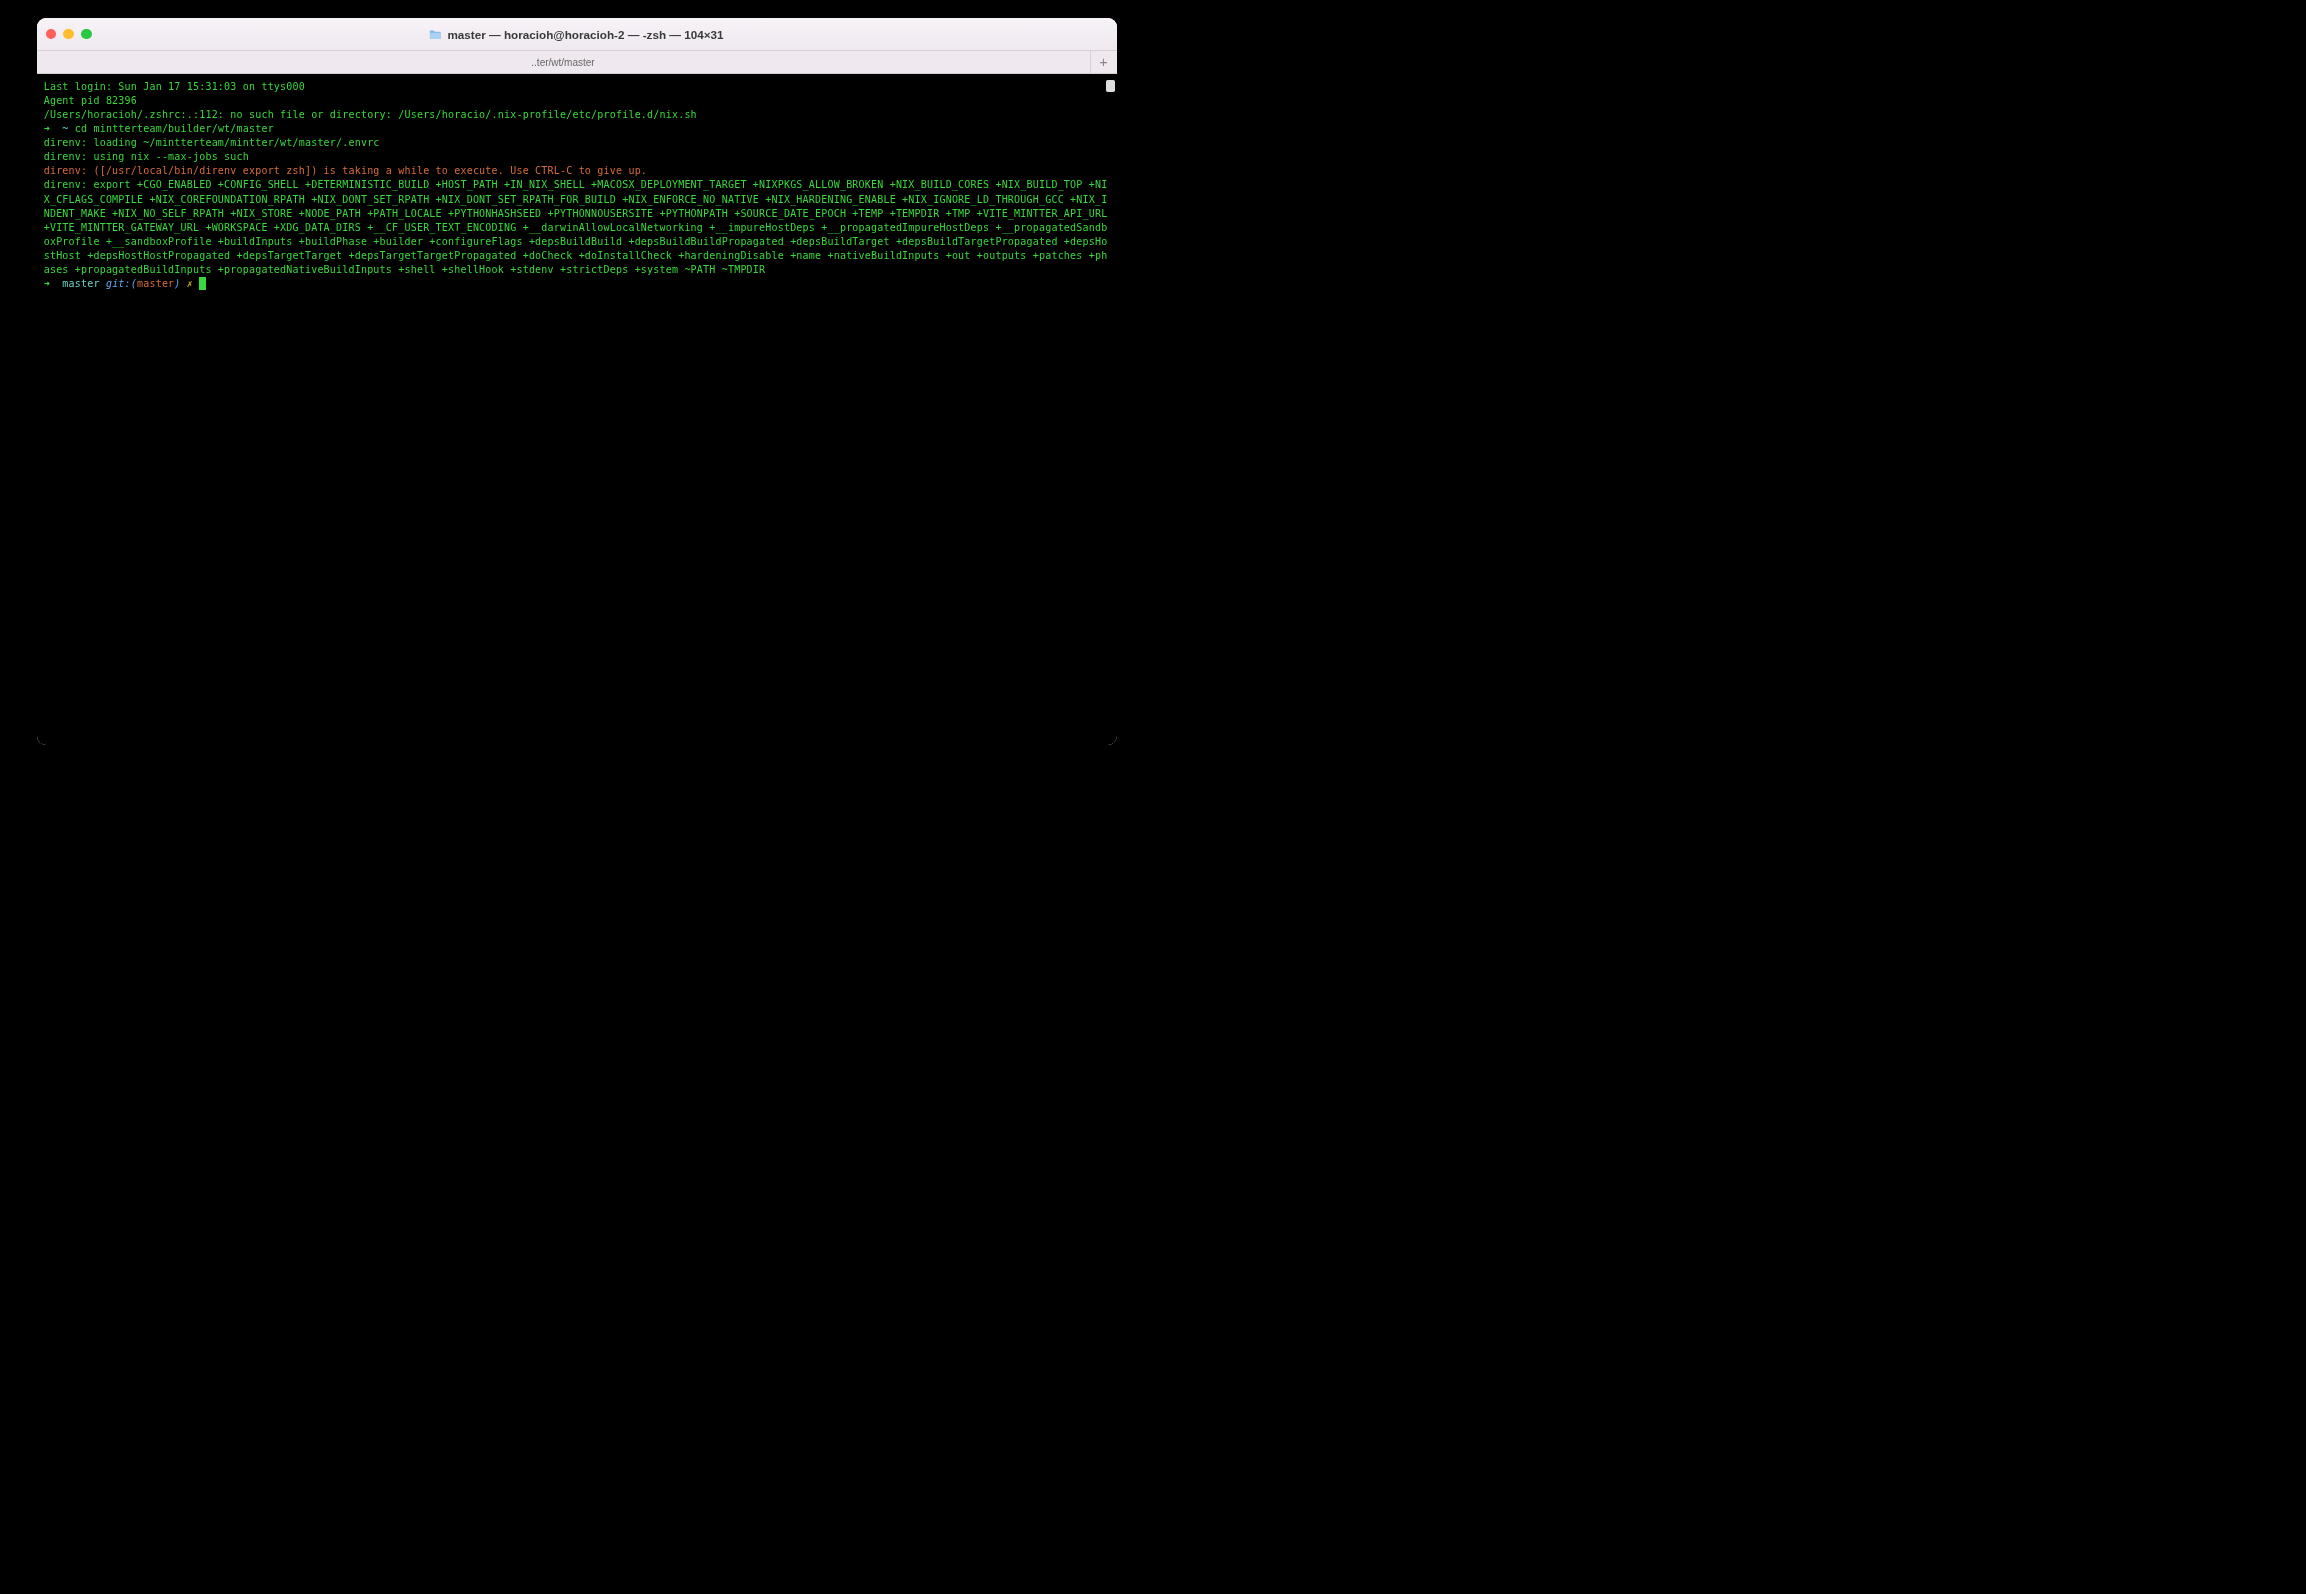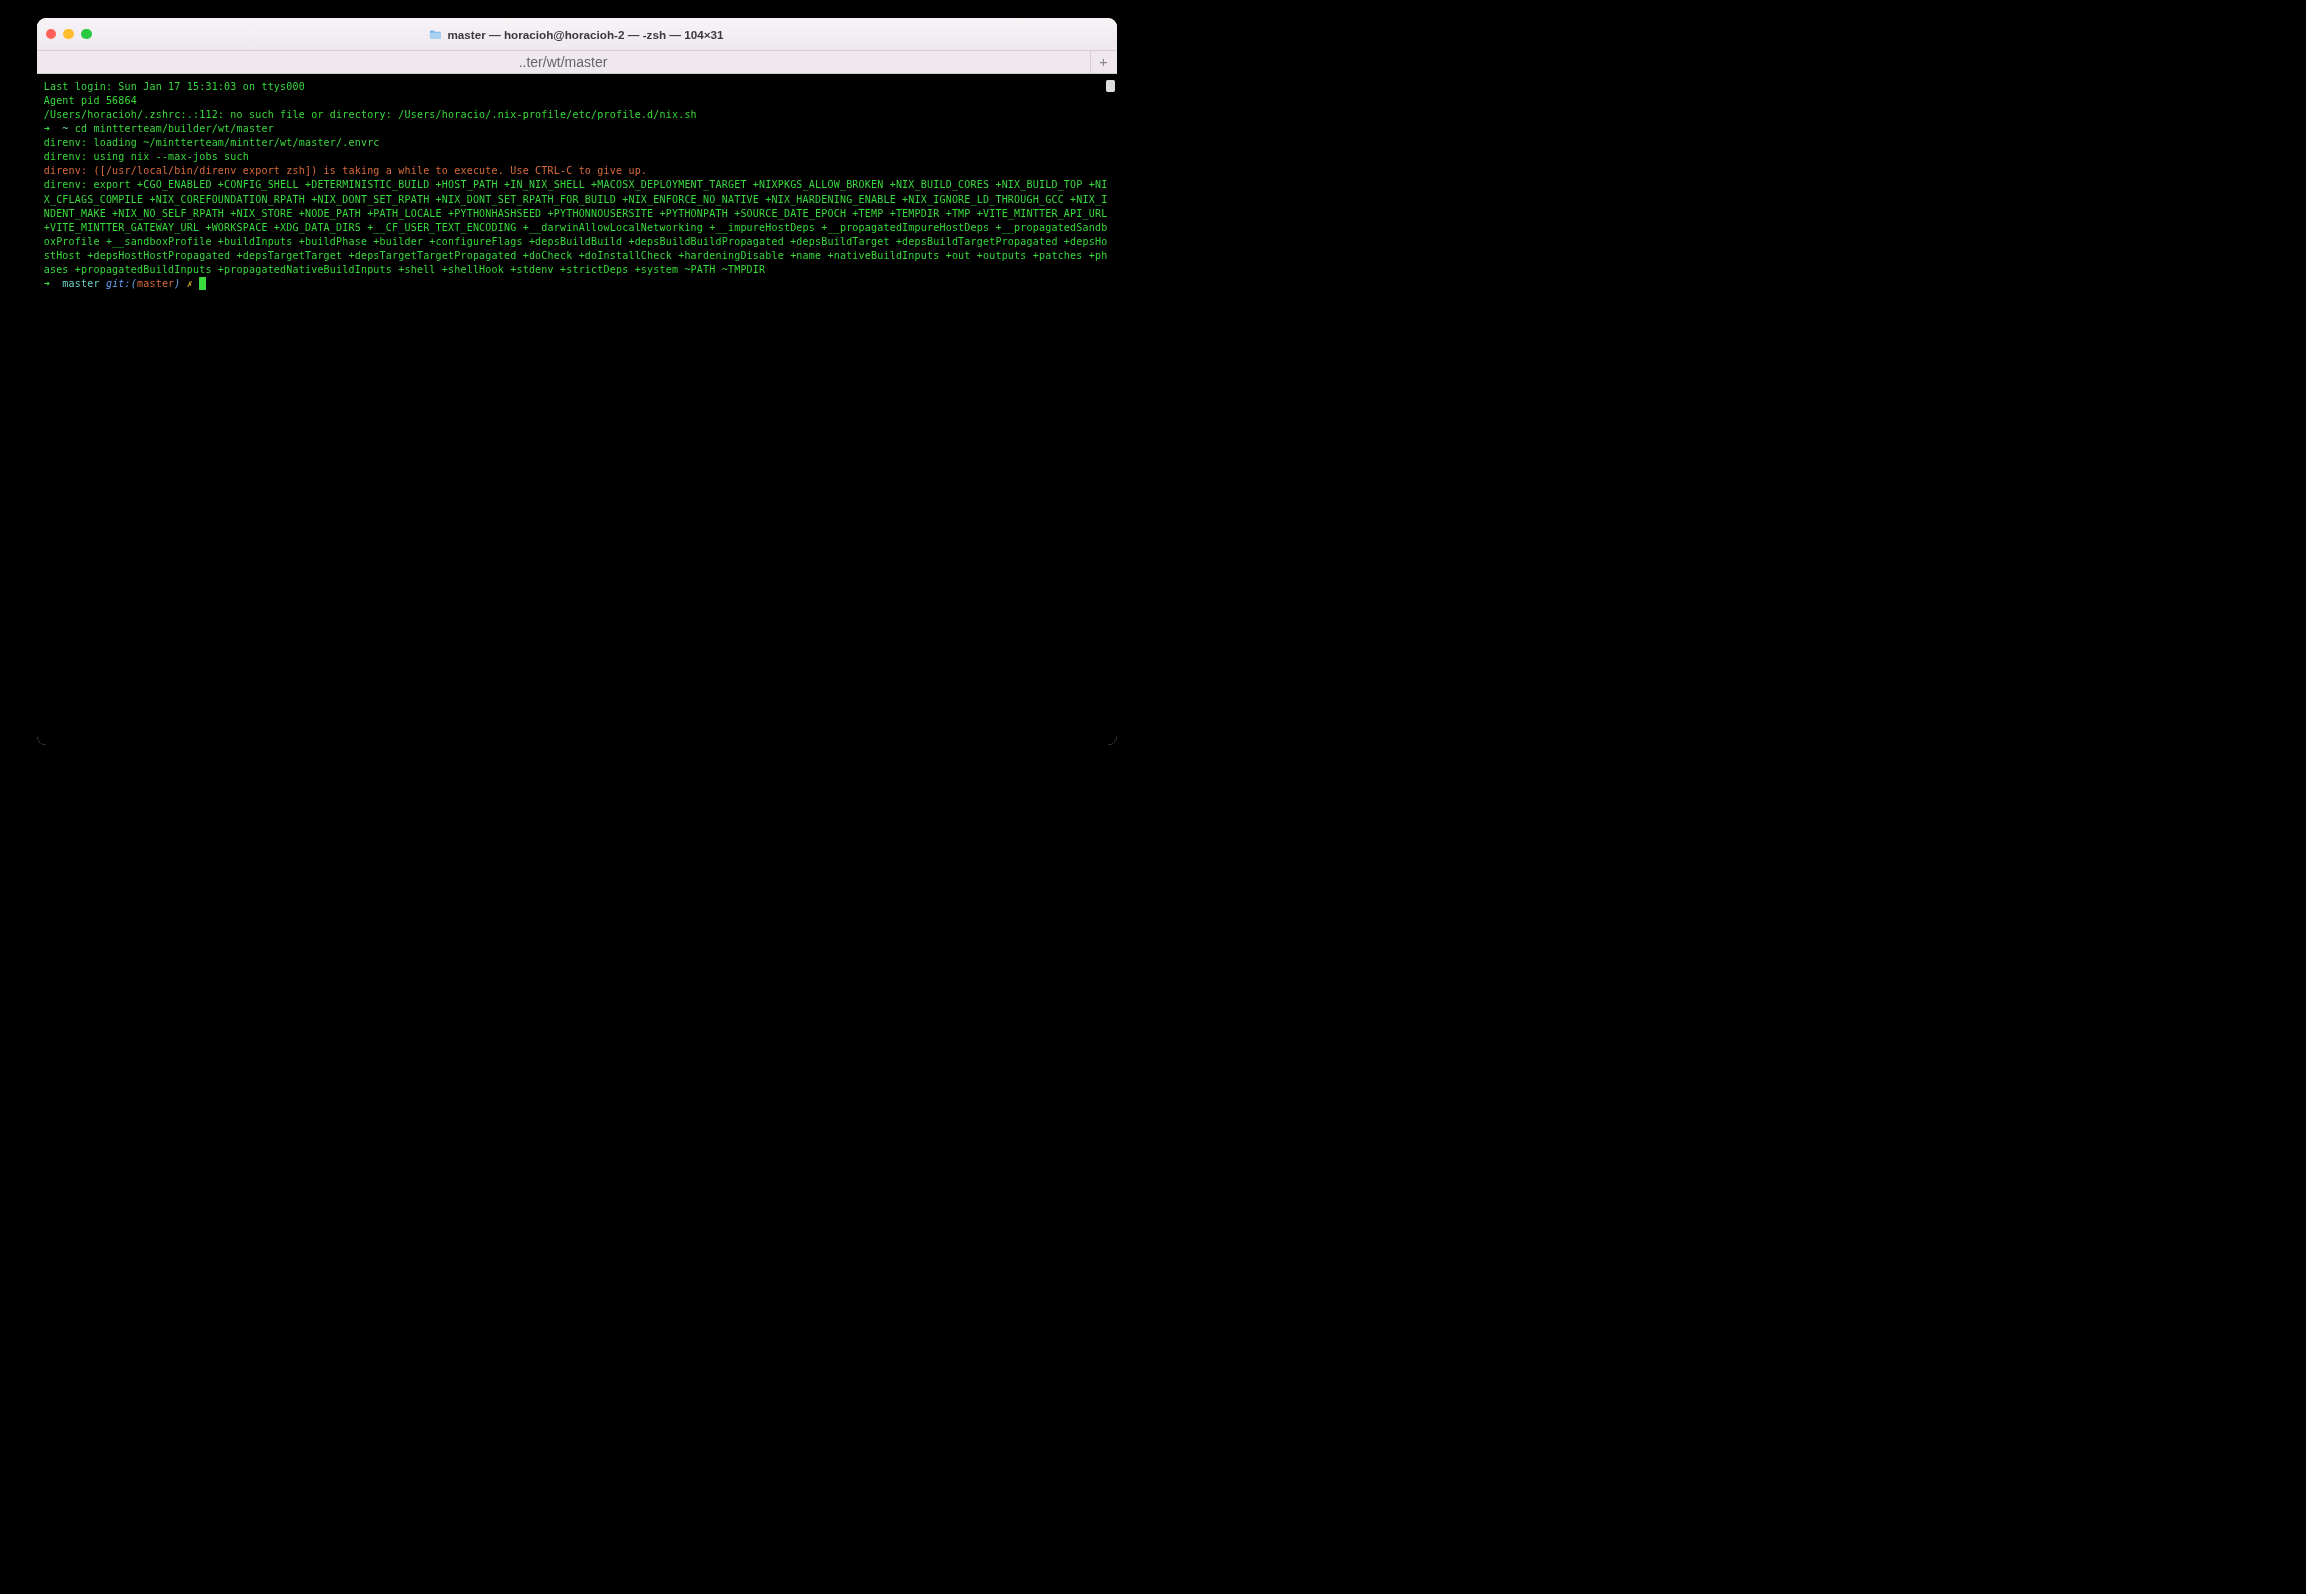--- a/index.html
+++ b/index.html
@@ -67,21 +67,21 @@
     display: flex;
     align-items: stretch;
     position: relative;
   }
   .tab {
     flex: 1;
     display: flex;
     align-items: center;
     justify-content: center;
     font-family: -apple-system, "SF Pro Text", Helvetica, Arial, sans-serif;
-    font-size: 14px;
+    font-size: 10px;
     color: #666;
     background: #efe9ef;
   }
   .newtab {
     width: 27px;
     display:flex;align-items:center;justify-content:center;
     border-left: 0.9px solid #d6d0d6;
     color:#888;
     font-size:14.4px;
     font-family: -apple-system, sans-serif;
@@ -143,21 +143,21 @@
   <div class="tabbar">
     <div class="tab">
       <span>..ter/wt/master</span>
     </div>
     <div class="newtab">
       <span>+</span>
     </div>
   </div>
 
   <div class="terminal"><span class="scrollbar"></span><span class="g">Last login: Sun Jan 17 15:31:03 on ttys000</span>
-<span class="g">Agent pid 56864</span>
+<span class="g">Agent pid 82396</span>
 <span class="g">/Users/horacioh/.zshrc:.:112: no such file or directory: /Users/horacio/.nix-profile/etc/profile.d/nix.sh</span>
 <span class="g">➜  </span><span class="cyanish">~</span><span class="g"> cd mintterteam/builder/wt/master</span>
 <span class="g">direnv: loading ~/mintterteam/mintter/wt/master/.envrc</span>
 <span class="g">direnv: using nix --max-jobs such</span>
 <span class="r">direnv: ([/usr/local/bin/direnv export zsh]) is taking a while to execute. Use CTRL-C to give up.</span>
 <span class="g">direnv: export +CGO_ENABLED +CONFIG_SHELL +DETERMINISTIC_BUILD +HOST_PATH +IN_NIX_SHELL +MACOSX_DEPLOYMENT_TARGET +NIXPKGS_ALLOW_BROKEN +NIX_BUILD_CORES +NIX_BUILD_TOP +NIX_CFLAGS_COMPILE +NIX_COREFOUNDATION_RPATH +NIX_DONT_SET_RPATH +NIX_DONT_SET_RPATH_FOR_BUILD +NIX_ENFORCE_NO_NATIVE +NIX_HARDENING_ENABLE +NIX_IGNORE_LD_THROUGH_GCC +NIX_INDENT_MAKE +NIX_NO_SELF_RPATH +NIX_STORE +NODE_PATH +PATH_LOCALE +PYTHONHASHSEED +PYTHONNOUSERSITE +PYTHONPATH +SOURCE_DATE_EPOCH +TEMP +TEMPDIR +TMP +VITE_MINTTER_API_URL +VITE_MINTTER_GATEWAY_URL +WORKSPACE +XDG_DATA_DIRS +__CF_USER_TEXT_ENCODING +__darwinAllowLocalNetworking +__impureHostDeps +__propagatedImpureHostDeps +__propagatedSandboxProfile +__sandboxProfile +buildInputs +buildPhase +builder +configureFlags +depsBuildBuild +depsBuildBuildPropagated +depsBuildTarget +depsBuildTargetPropagated +depsHostHost +depsHostHostPropagated +depsTargetTarget +depsTargetTargetPropagated +doCheck +doInstallCheck +hardeningDisable +name +nativeBuildInputs +out +outputs +patches +phases +propagatedBuildInputs +propagatedNativeBuildInputs +shell +shellHook +stdenv +strictDeps +system ~PATH ~TMPDIR</span>
 <span class="g">➜  </span><span class="cyanish">master</span><span class="blue"> git:(</span><span class="r">master</span><span class="blue">)</span><span class="ylw"> ✗ </span><span class="cursor"></span></div>
 </div>
 
 

